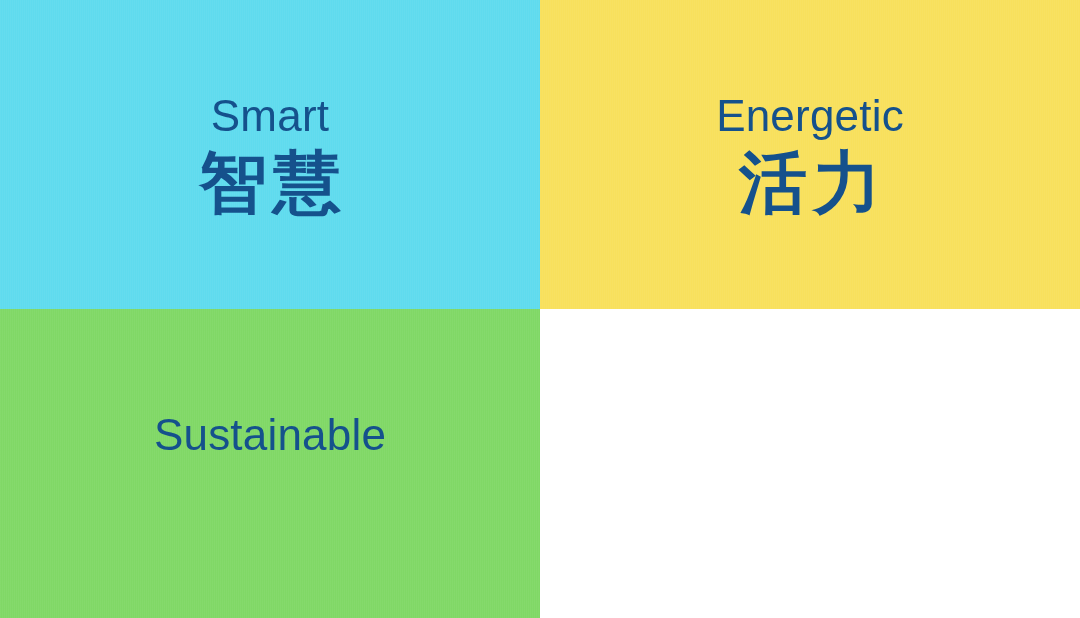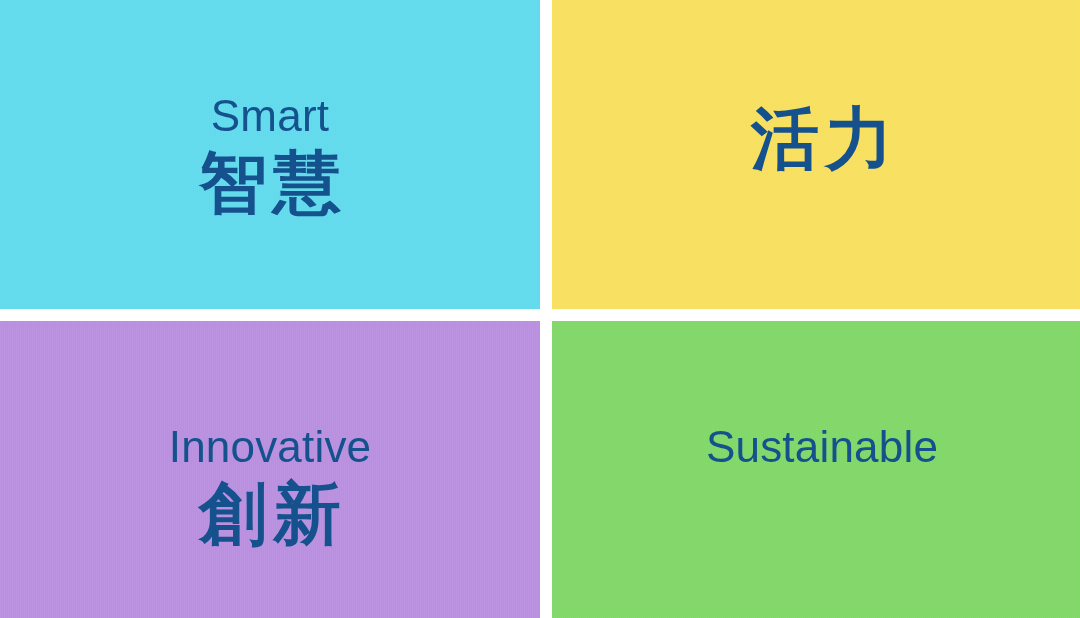--- a/index.html
+++ b/index.html
@@ -15,21 +15,20 @@
     overflow: hidden;
     font-family: "Liberation Sans", sans-serif;
   }
 
   .grid {
     display: grid;
     grid-template-columns: 540px 540px;
     grid-template-rows: 309px 309px;
     width: 956px;
     height: 618px;
-    gap: 12px;
   }
 
   .quadrant {
     position: relative;
     display: flex;
     flex-direction: column;
     align-items: center;
     overflow: hidden;
   }
 
@@ -96,30 +95,25 @@
 
     <div class="quadrant row-top" style="background-color: rgb(95, 219, 238);">
       <div class="text-stack">
         <div class="label-en" style="color: rgb(21, 81, 140);">Smart</div>
         <div class="label-zh" style="color: rgb(21, 81, 140);">智慧</div>
       </div>
     </div>
 
     <div class="quadrant row-top" style="background-color: rgb(248, 224, 92);">
       <div class="text-stack">
+        <div class="label-en" style="color: rgb(21, 81, 140);">Energetic</div>
         <div class="label-zh" style="color: rgb(21, 81, 140);">活力</div>
       </div>
     </div>
 
-    <div class="quadrant row-bottom" style="background-color: rgb(185, 143, 224);">
-      <div class="text-stack">
-        <div class="label-en" style="color: rgb(21, 81, 140);">Innovative</div>
-        <div class="label-zh" style="color: rgb(21, 81, 140);">創新</div>
-      </div>
-    </div>
 
     <div class="quadrant row-bottom" style="background-color: rgb(128, 216, 102);">
       <div class="text-stack">
         <div class="label-en" style="color: rgb(21, 81, 140);">Sustainable</div>
       </div>
     </div>
 
   </div>
 </div>
 

